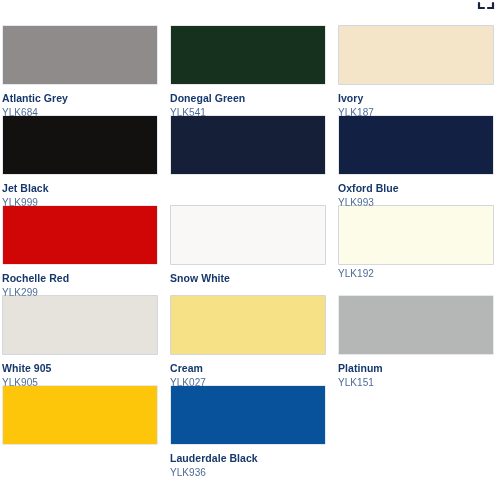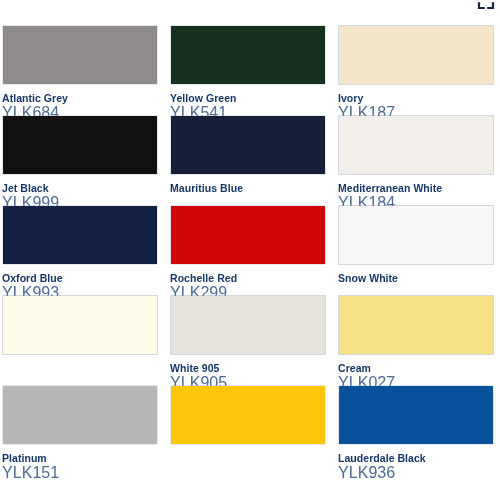--- a/index.html
+++ b/index.html
@@ -54,21 +54,21 @@
     font-weight: bold;
     line-height: 12px;
     letter-spacing: 0.05px;
     color: #15376b;
     white-space: nowrap;
     overflow: hidden;
   }
 
   .swatch-code {
     margin-top: 3px;
-    font-size: 16px;
+    font-size: 10px;
     font-weight: normal;
     line-height: 12px;
     letter-spacing: 0.05px;
     color: #4d6b96;
     white-space: nowrap;
   }
 
   .swatch-code:empty {
     display: none;
   }
@@ -94,58 +94,53 @@
 
 <div id="swatch-grid">
 
   <div class="swatch-card">
       <div class="swatch-chip" style="background-color: rgb(144, 139, 139);"></div>
       <div class="swatch-name">Atlantic Grey</div>
       <div class="swatch-code">YLK684</div>
     </div>
     <div class="swatch-card">
       <div class="swatch-chip" style="background-color: rgb(23, 49, 31);"></div>
-      <div class="swatch-name">Yellow Green</div>
+      <div class="swatch-name">Donegal Green</div>
       <div class="swatch-code">YLK541</div>
     </div>
     <div class="swatch-card">
       <div class="swatch-chip is-light" style="background-color: rgb(245, 229, 200);"></div>
       <div class="swatch-name">Ivory</div>
       <div class="swatch-code">YLK187</div>
     </div>
     <div class="swatch-card">
       <div class="swatch-chip" style="background-color: rgb(18, 17, 16);"></div>
       <div class="swatch-name">Jet Black</div>
       <div class="swatch-code">YLK999</div>
     </div>
     <div class="swatch-card">
       <div class="swatch-chip" style="background-color: rgb(21, 31, 56);"></div>
-      <div class="swatch-name">Mauritius Blue</div>
-    </div>
-    <div class="swatch-card">
-      <div class="swatch-chip is-light" style="background-color: rgb(242, 238, 234);"></div>
-      <div class="swatch-name">Mediterranean White</div>
-      <div class="swatch-code">YLK184</div>
     </div>
     <div class="swatch-card">
       <div class="swatch-chip" style="background-color: rgb(17, 32, 67);"></div>
       <div class="swatch-name">Oxford Blue</div>
       <div class="swatch-code">YLK993</div>
     </div>
     <div class="swatch-card">
       <div class="swatch-chip" style="background-color: rgb(208, 5, 5);"></div>
       <div class="swatch-name">Rochelle Red</div>
       <div class="swatch-code">YLK299</div>
     </div>
     <div class="swatch-card">
       <div class="swatch-chip is-light" style="background-color: rgb(250, 248, 247);"></div>
       <div class="swatch-name">Snow White</div>
     </div>
     <div class="swatch-card">
       <div class="swatch-chip is-light" style="background-color: rgb(253, 252, 233);"></div>
+      <div class="swatch-code">YLK192</div>
     </div>
     <div class="swatch-card">
       <div class="swatch-chip is-light" style="background-color: rgb(229, 227, 220);"></div>
       <div class="swatch-name">White 905</div>
       <div class="swatch-code">YLK905</div>
     </div>
     <div class="swatch-card">
       <div class="swatch-chip is-light" style="background-color: rgb(247, 225, 134);"></div>
       <div class="swatch-name">Cream</div>
       <div class="swatch-code">YLK027</div>

